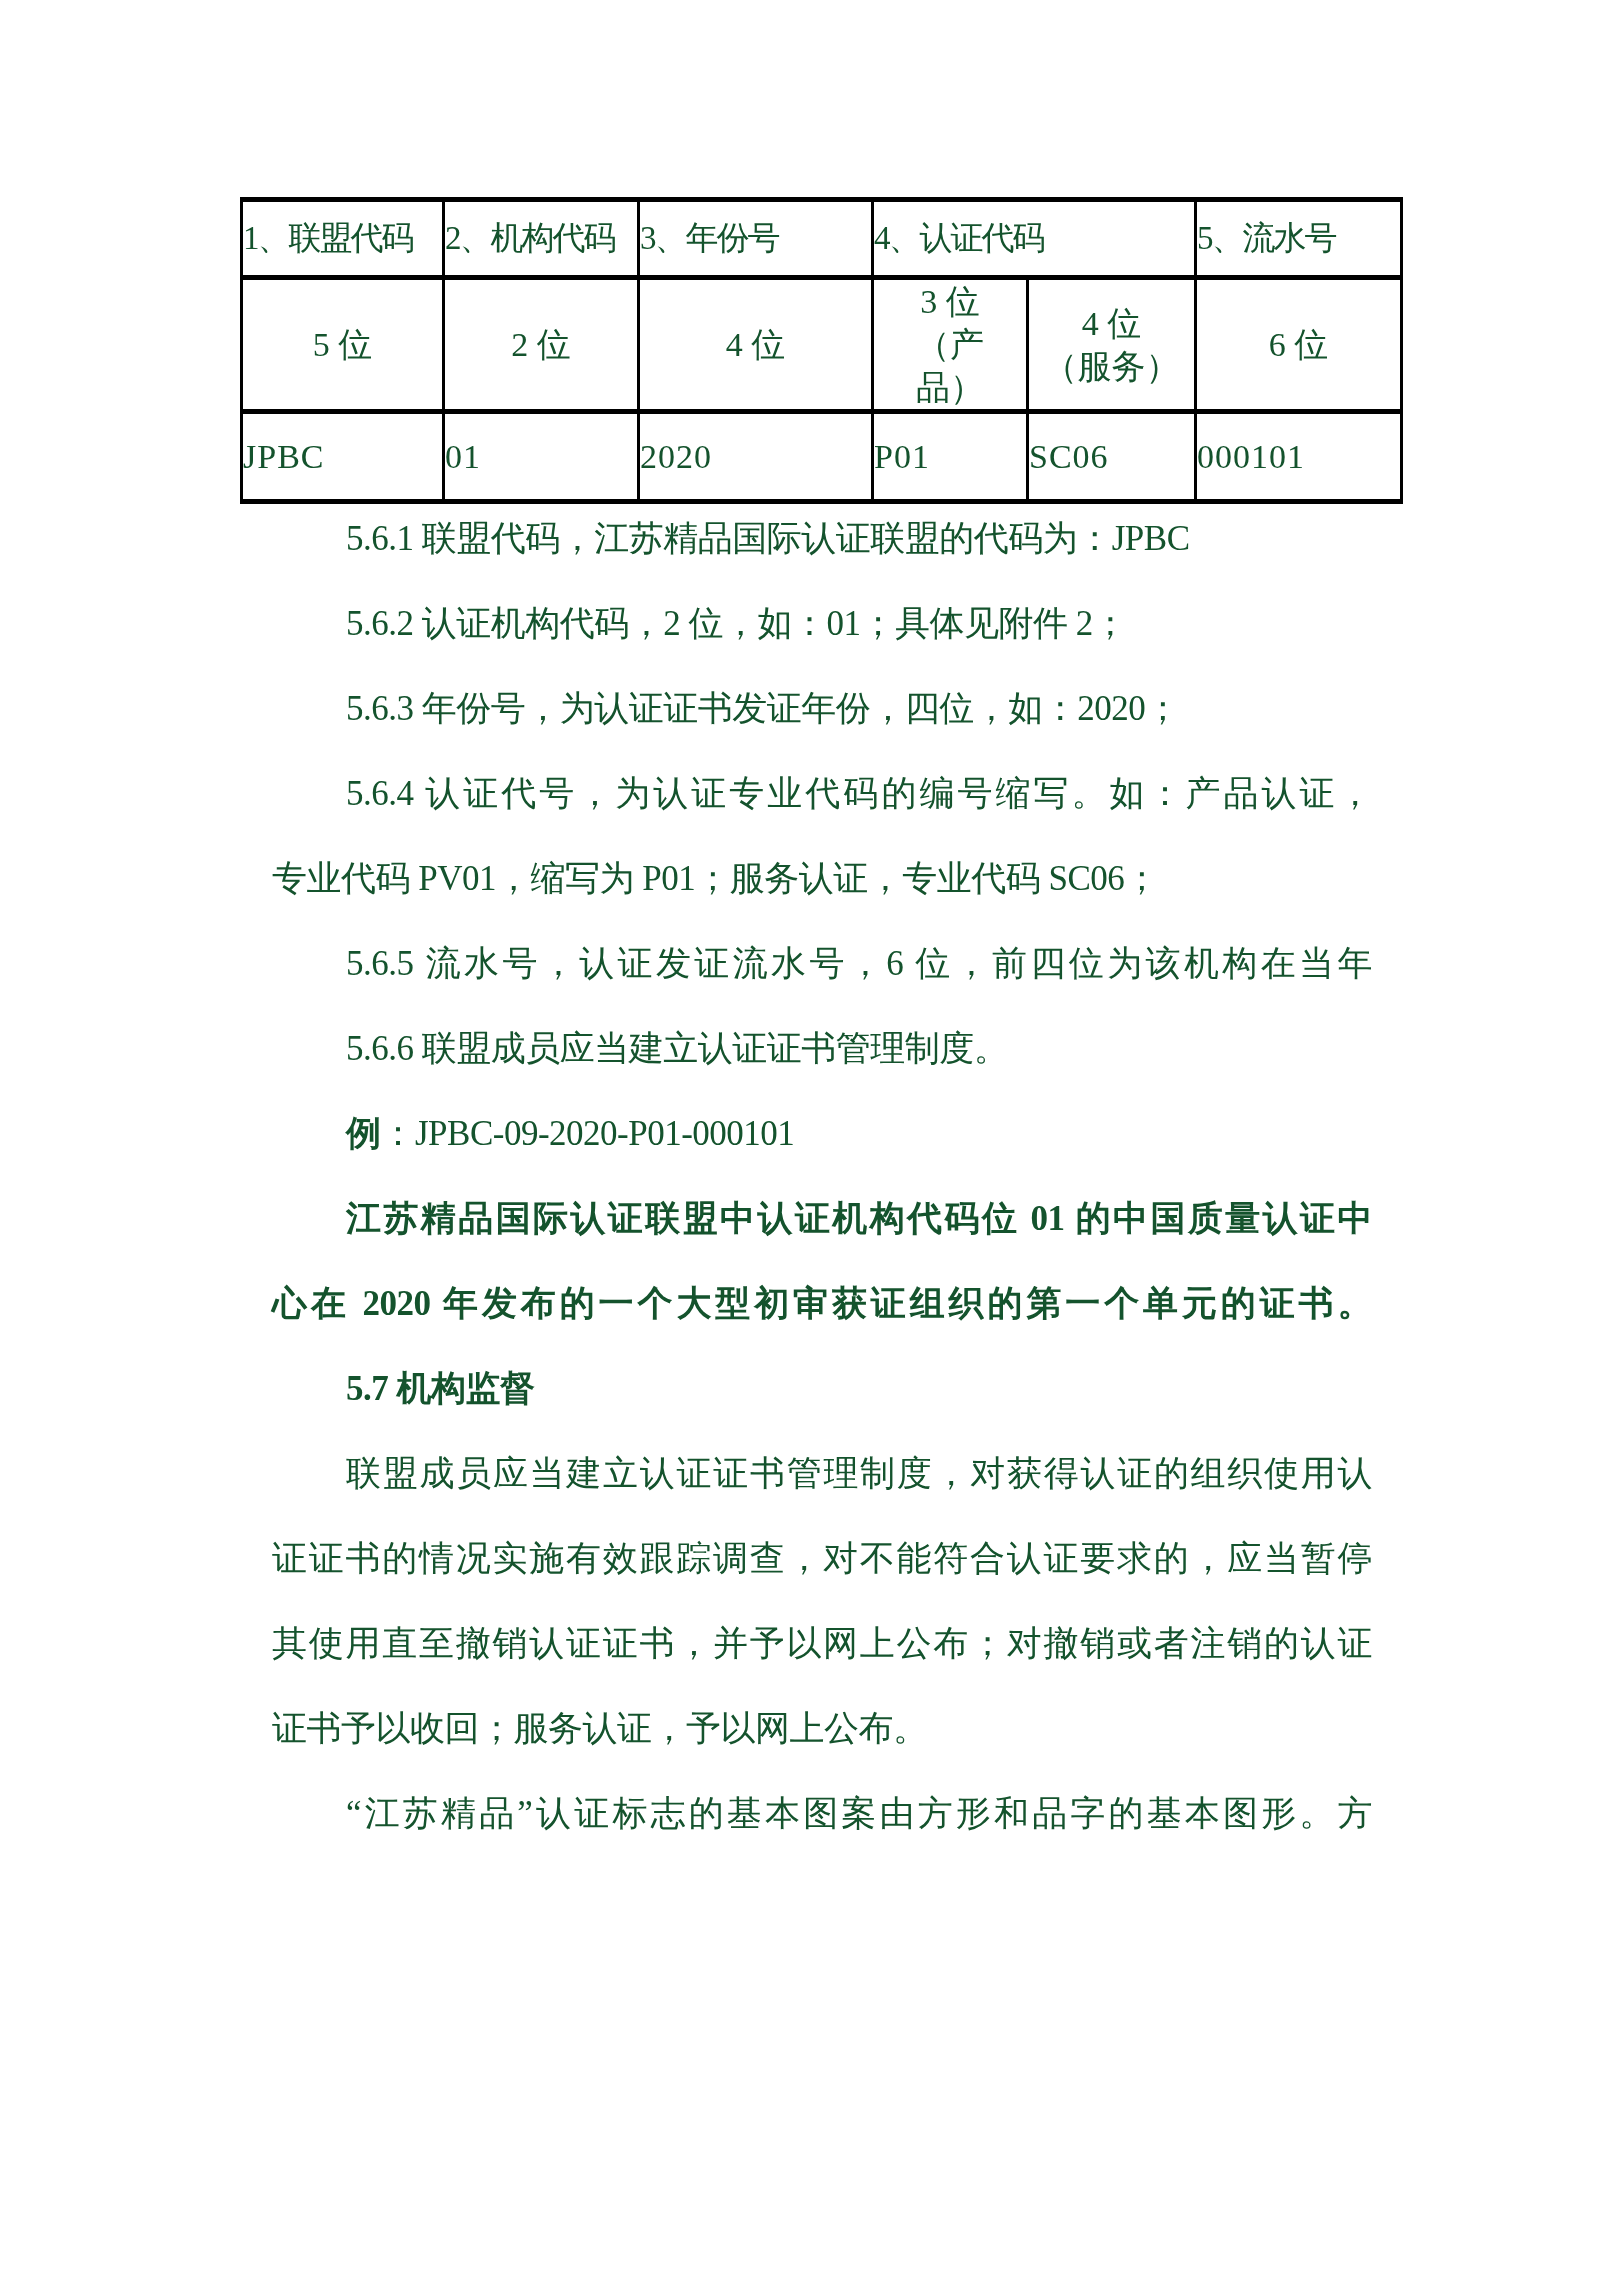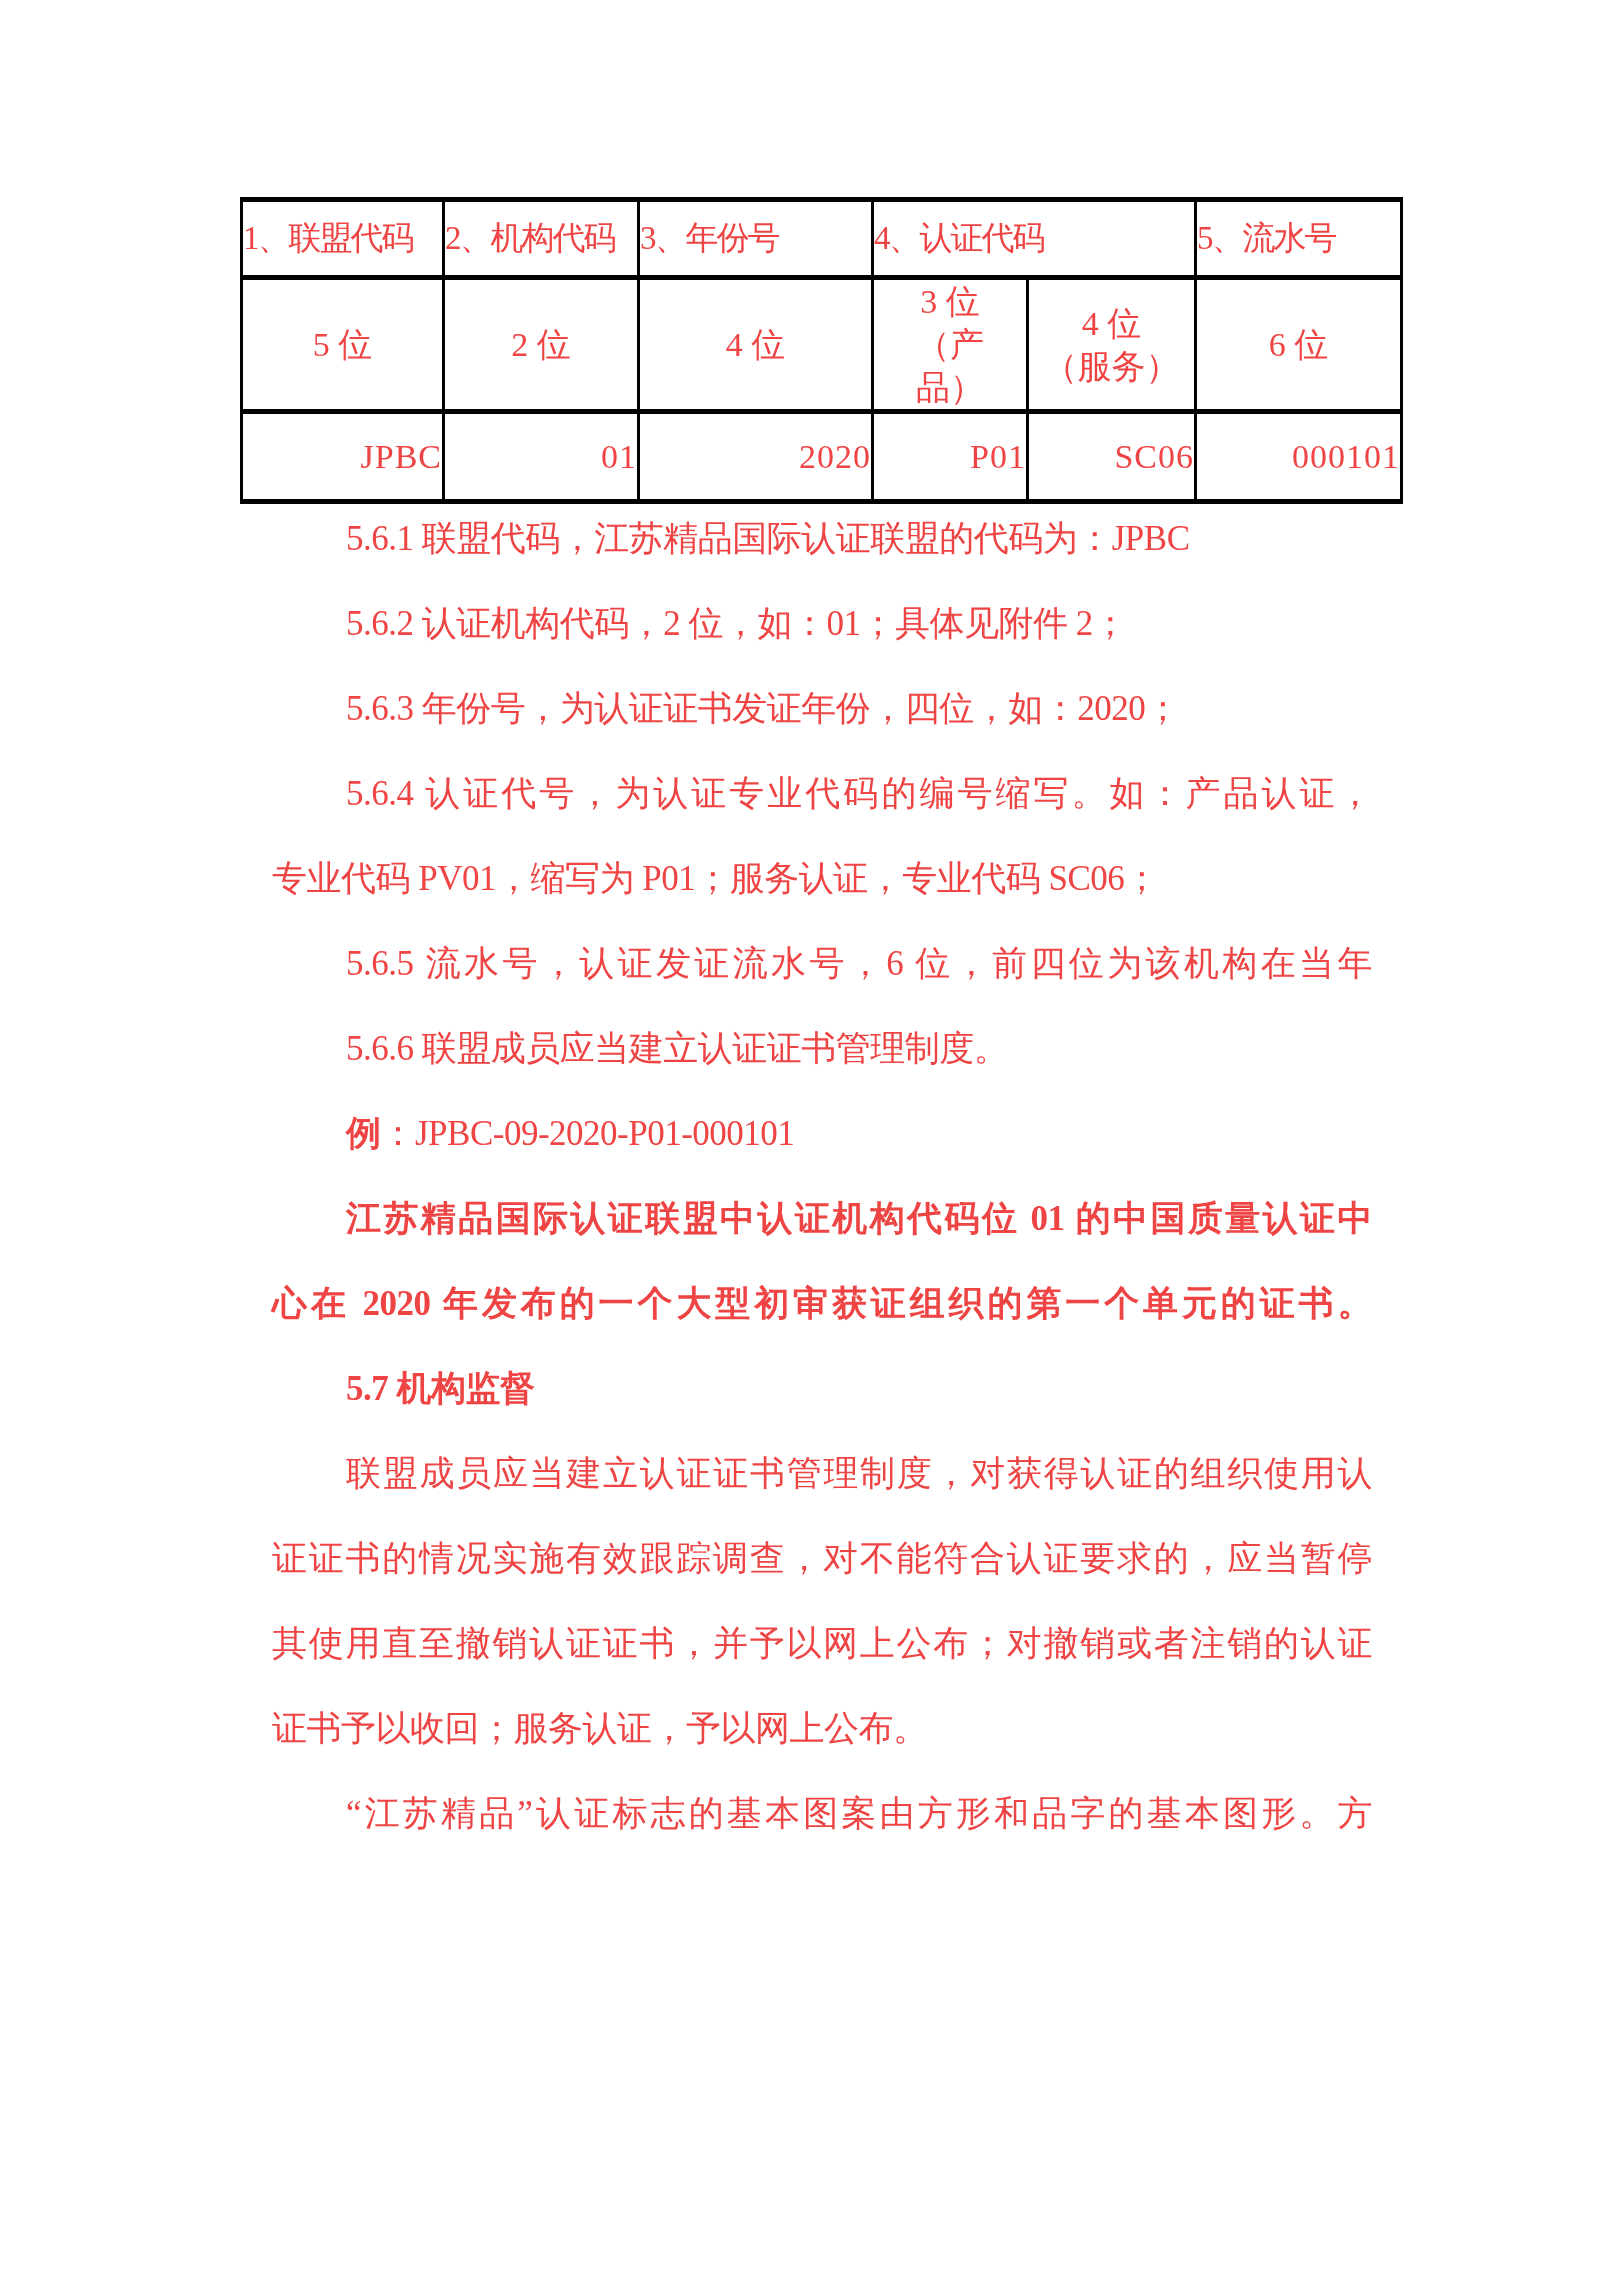--- a/index.html
+++ b/index.html
@@ -2,21 +2,21 @@
 <html><head>
 <meta charset="utf-8">
 <style>
   html, body { margin: 0; padding: 0; background: #e8e8e8; }
   .page {
     position: relative;
     width: 1621px;
     height: 2293px;
     margin: 0 auto;
     background: #ffffff;
-    color: #ef4444;
+    color: #14532d;
     font-family: "Liberation Serif", "DejaVu Serif", serif;
     overflow: hidden;
   }
 
   
   table.codes-table {
     position: absolute;
     left: 240px;
     top: 197px;
     width: 1160px;
@@ -41,21 +41,21 @@
     letter-spacing: -2px;
     white-space: nowrap;
   }
   td.fmt {
     text-align: center;
     font-size: 34px;
     line-height: 43px;
     white-space: pre-line;
   }
   td.val {
-    text-align: right;
+    text-align: left;
     font-size: 34px;
     letter-spacing: 1px;
   }
 
   
   .body-text {
     position: absolute;
     left: 248px;
     top: 496px;
     width: 1124px;

